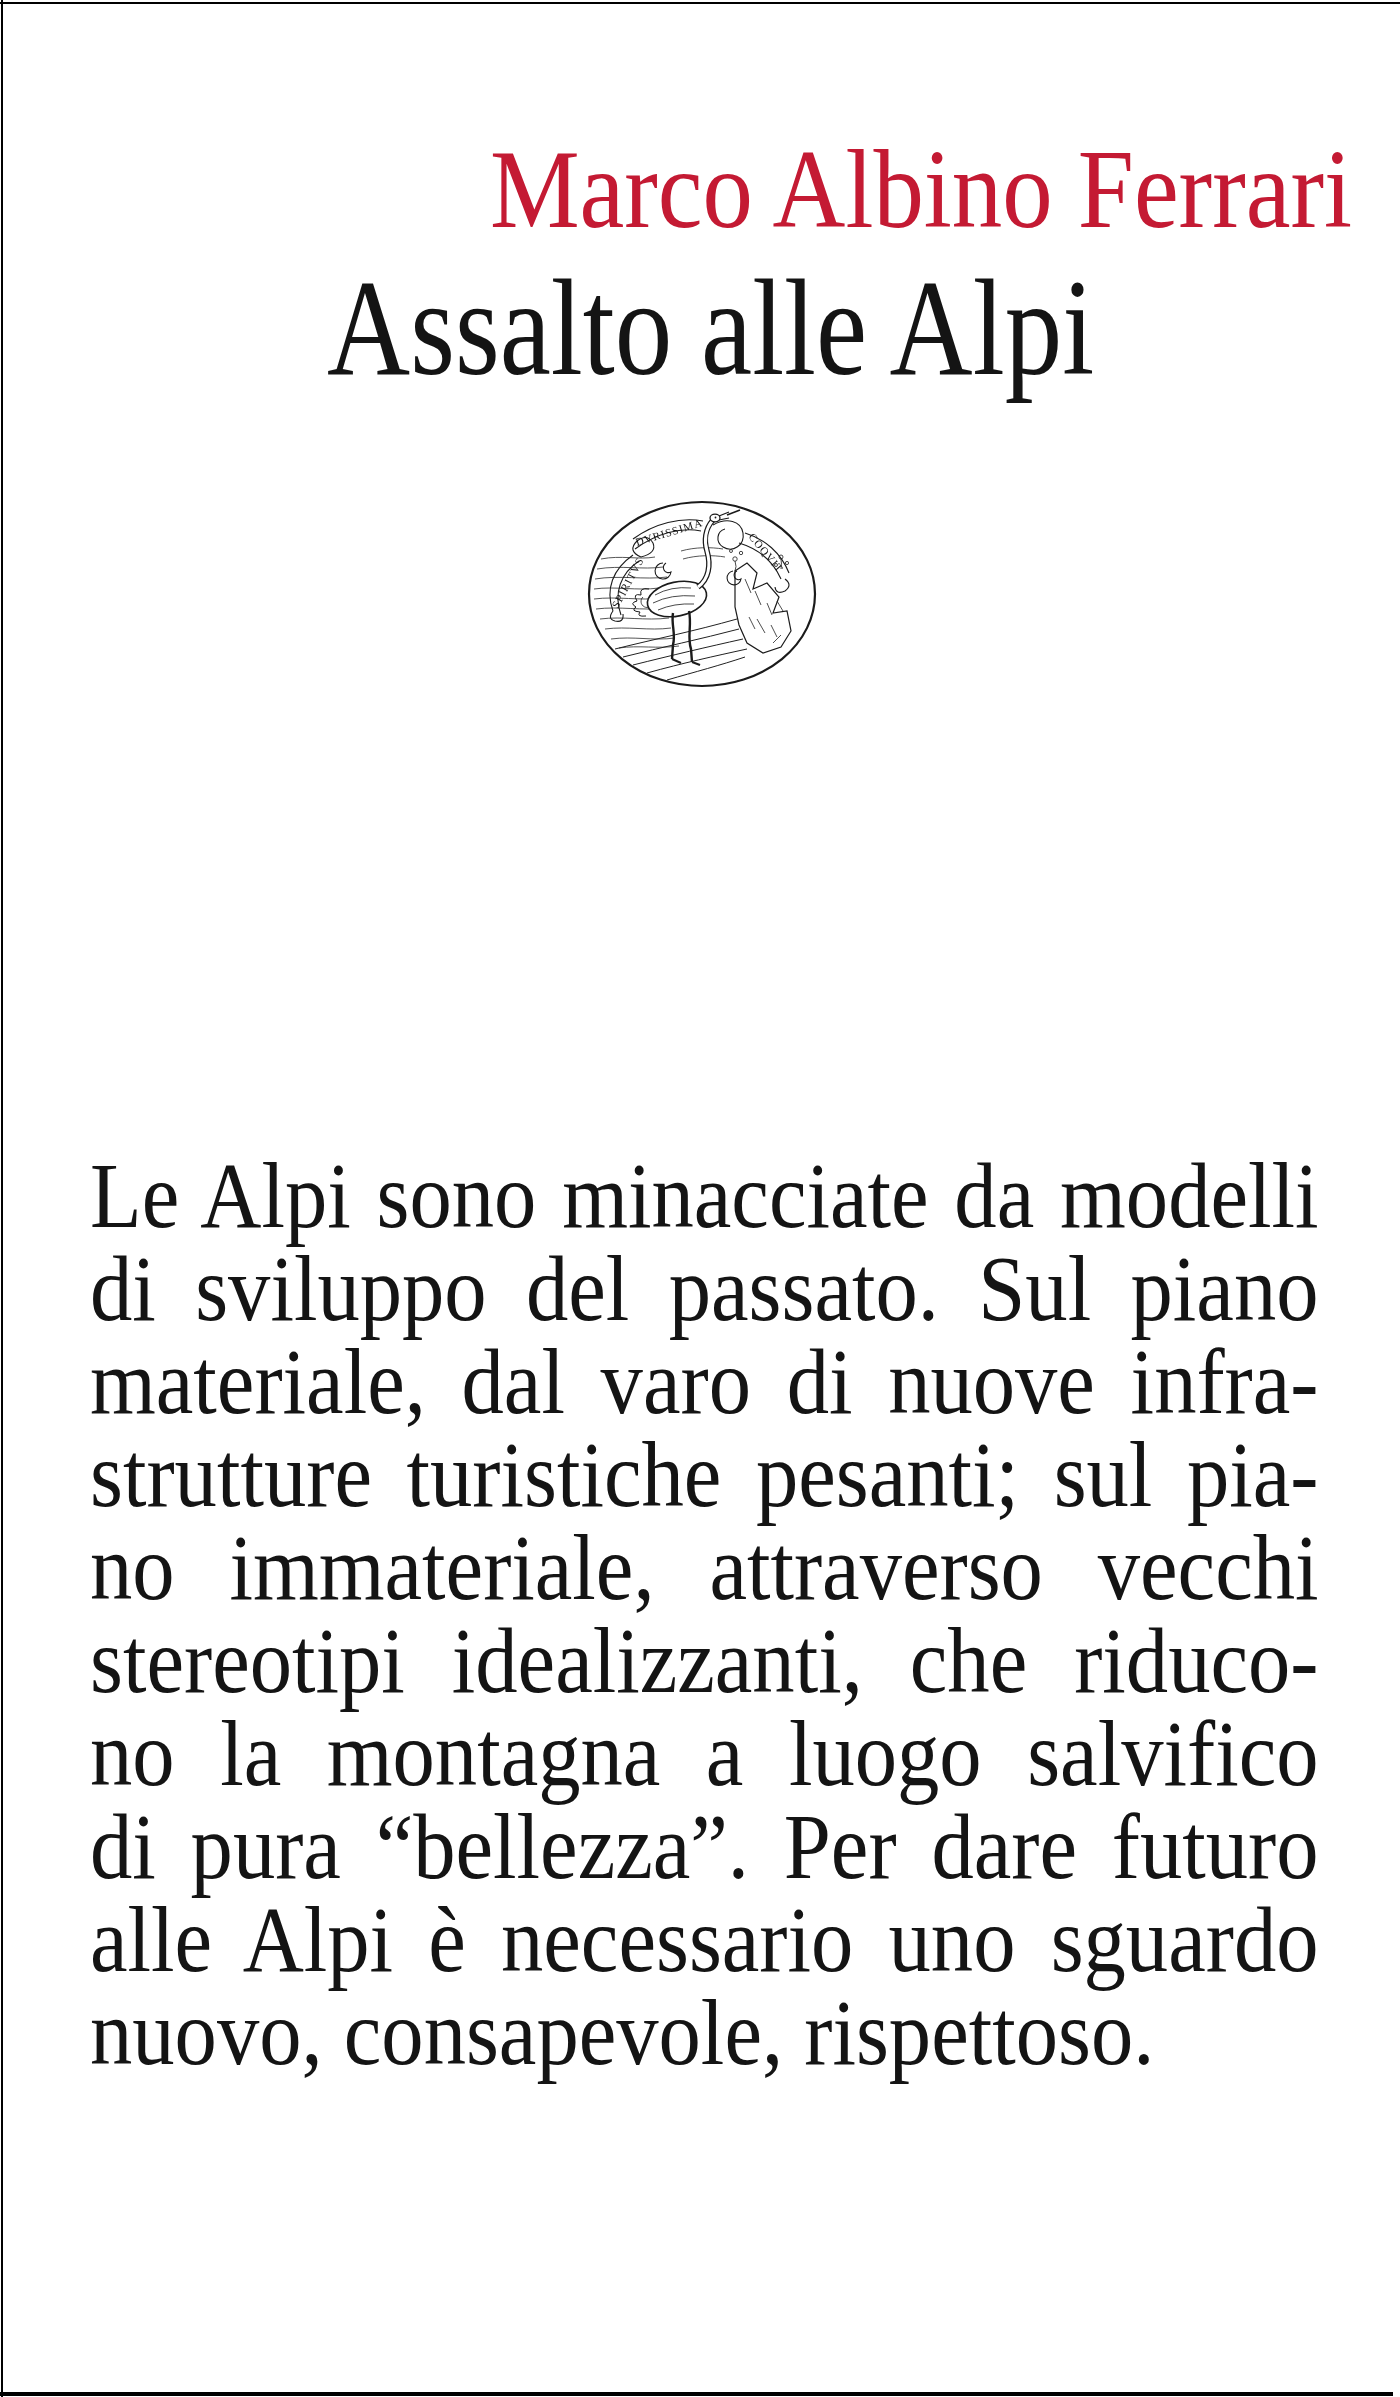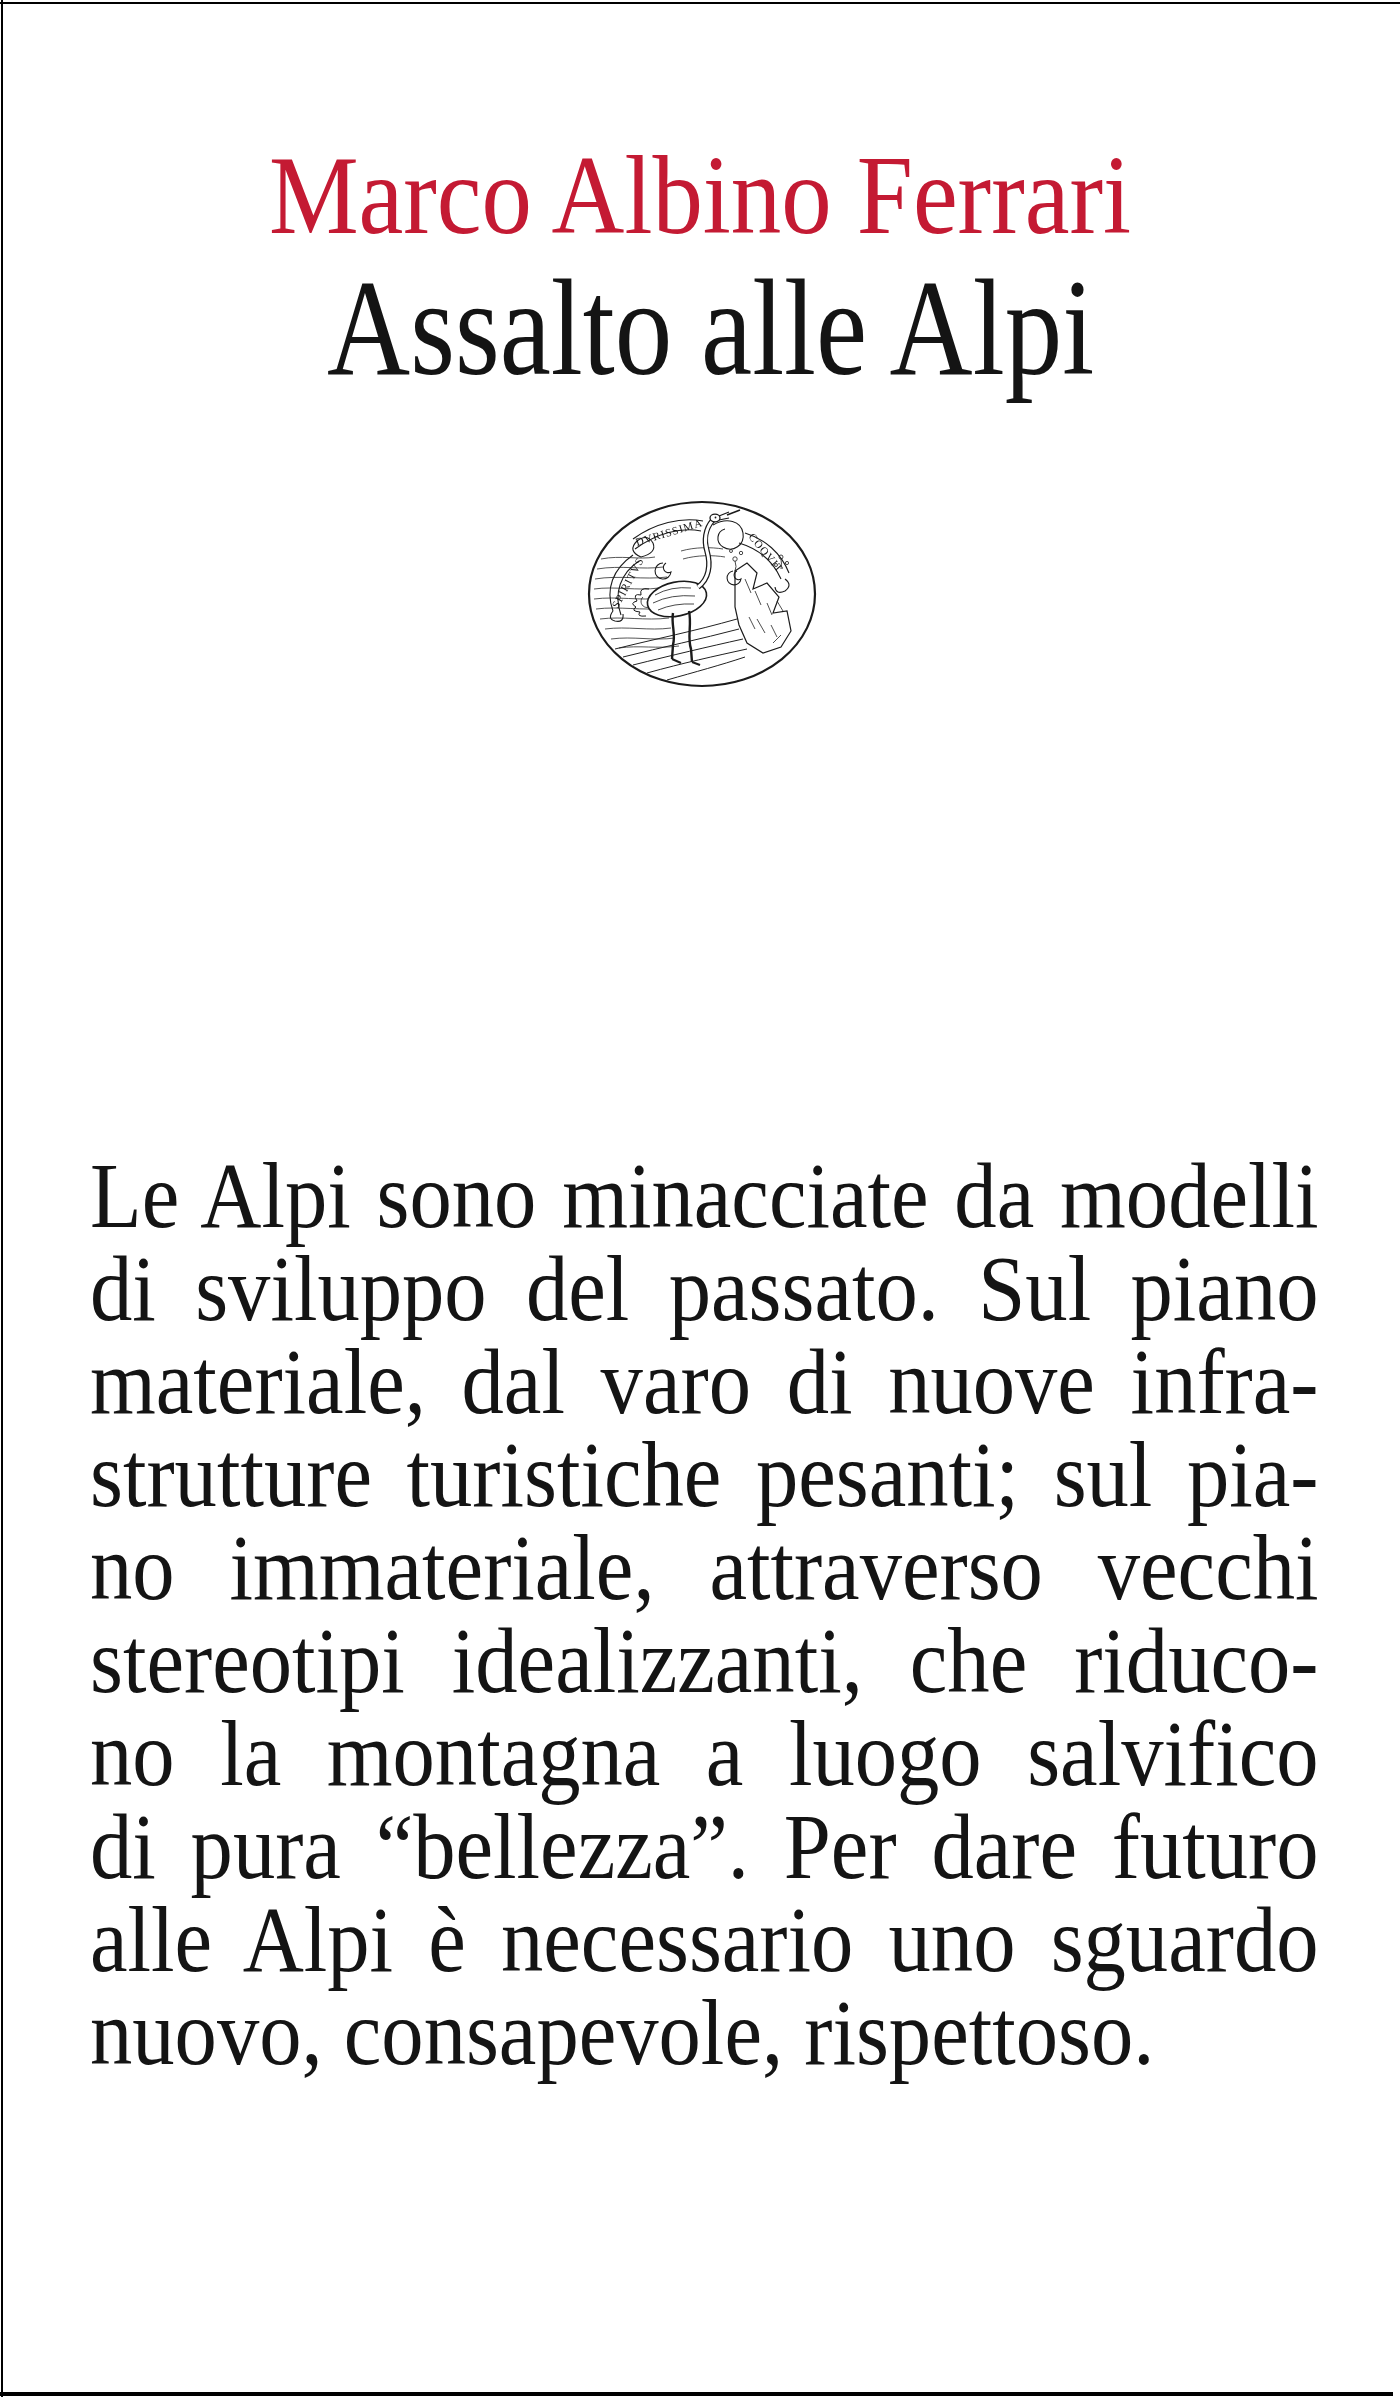--- a/index.html
+++ b/index.html
@@ -9,21 +9,21 @@
     overflow:hidden;position:relative;
     font-family:"Liberation Serif","DejaVu Serif",serif;
   }
   .cover{position:absolute;inset:0;background:#fff;}
   
   .edge{position:absolute;background:#000;}
   .edge.top{left:0;top:2px;width:1400px;height:2px;}
   .edge.left{left:1px;top:0;width:2px;height:2397px;}
   .edge.bottom{left:0;bottom:1px;width:1393px;height:4px;}
   
-  .author-wrap{position:absolute;left:0;top:139px;width:1400px;text-align:center;}
+  .author-wrap{position:absolute;left:0;top:133px;width:1400px;text-align:right;}
   .author{
     display:inline-block;white-space:nowrap;
     font-size:112px;line-height:112px;
     color:var(--author-red,#c41a33);
     transform:scaleX(0.90);transform-origin:50% 50%;
   }
   
   .title-wrap{position:absolute;left:11px;top:260px;width:1400px;text-align:center;}
   .title{
     display:inline-block;white-space:nowrap;

